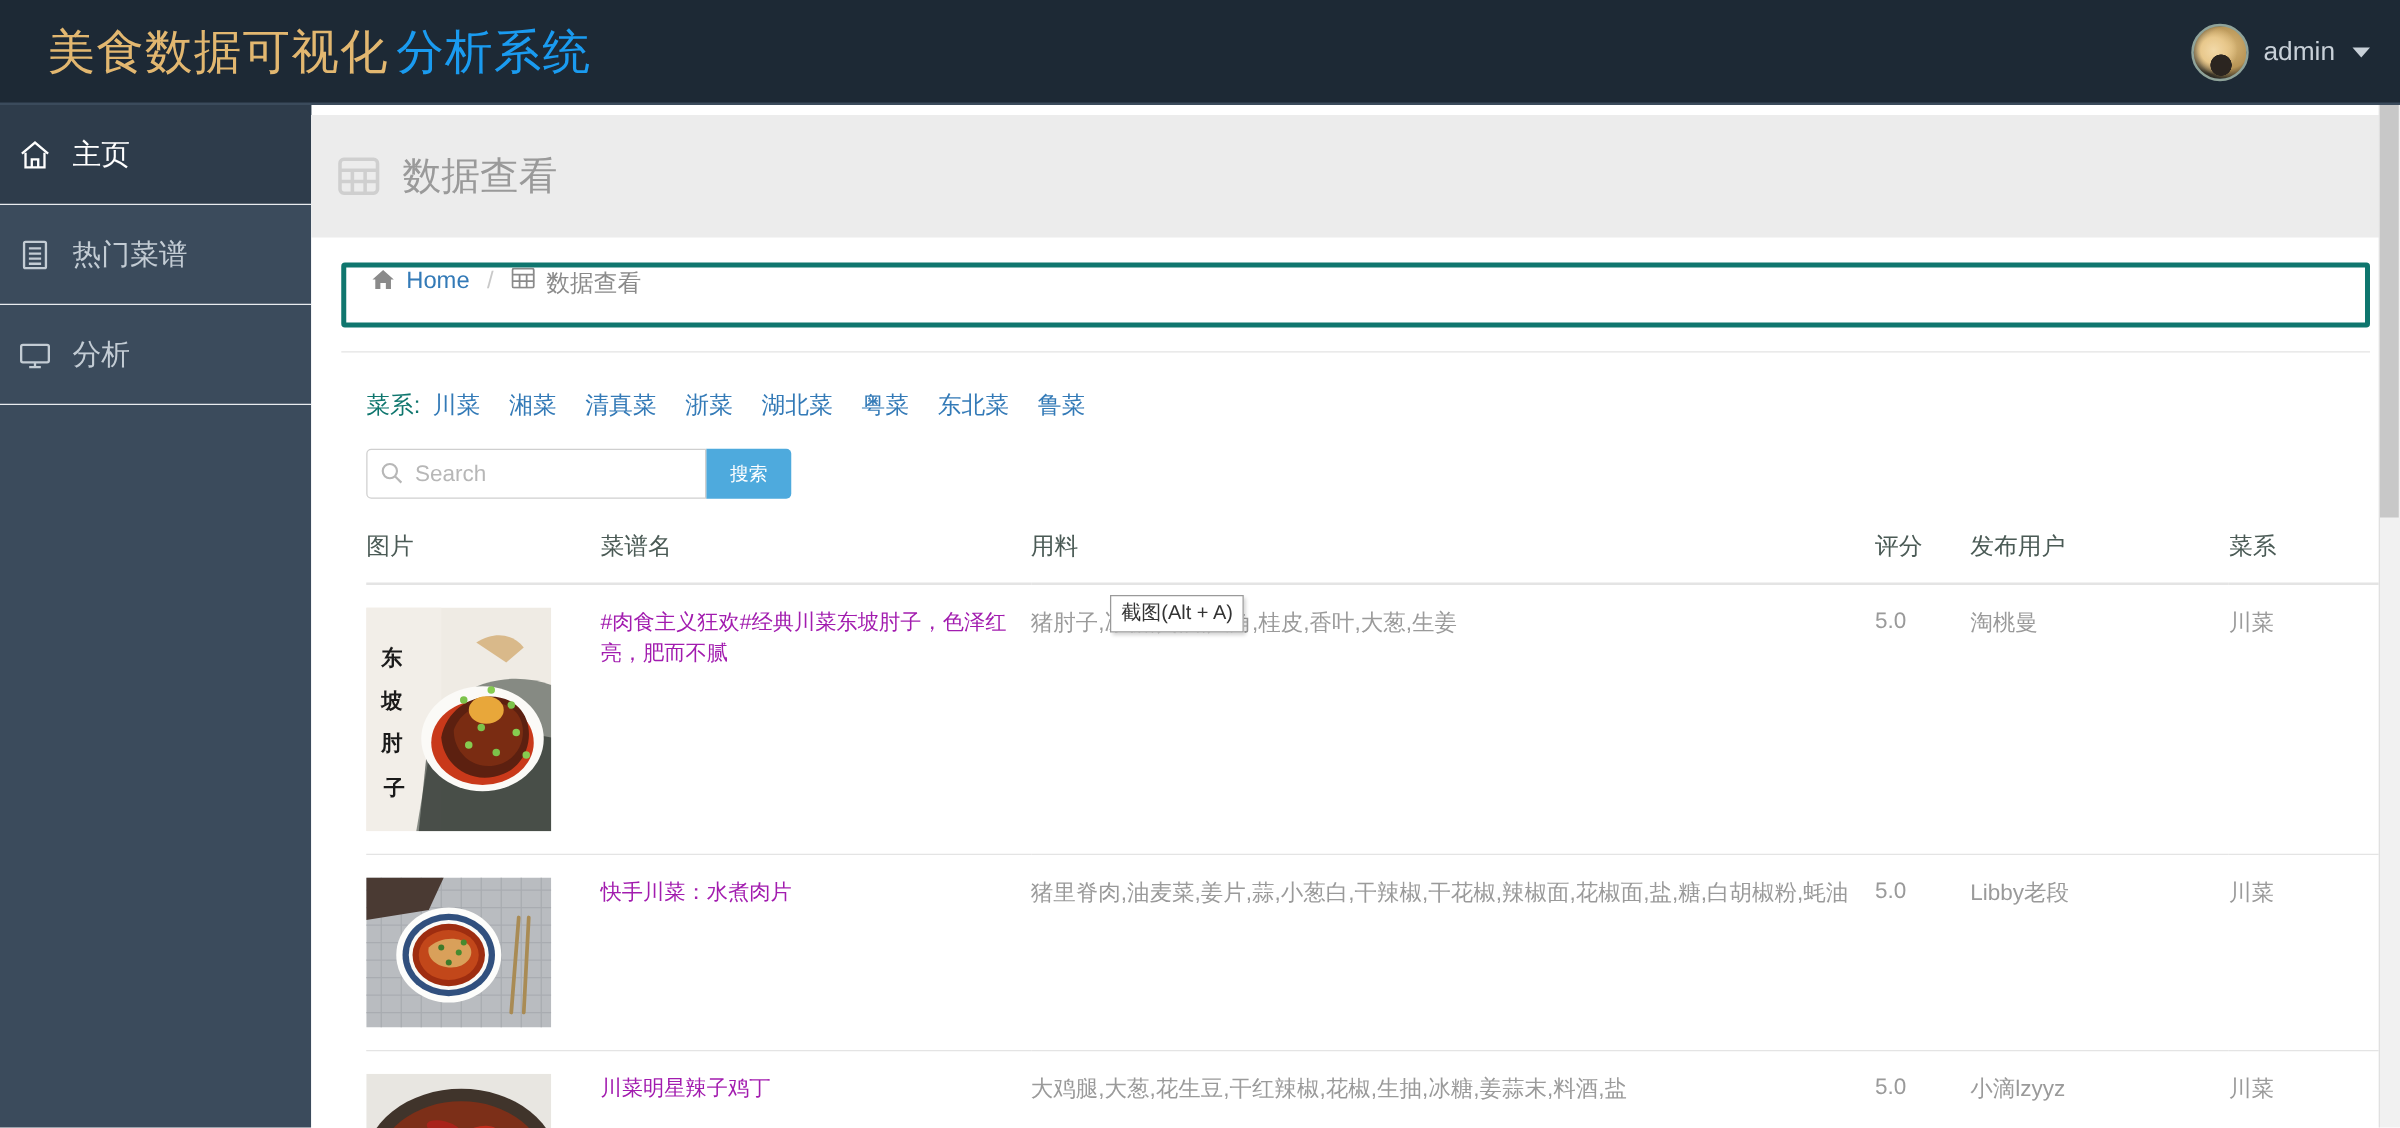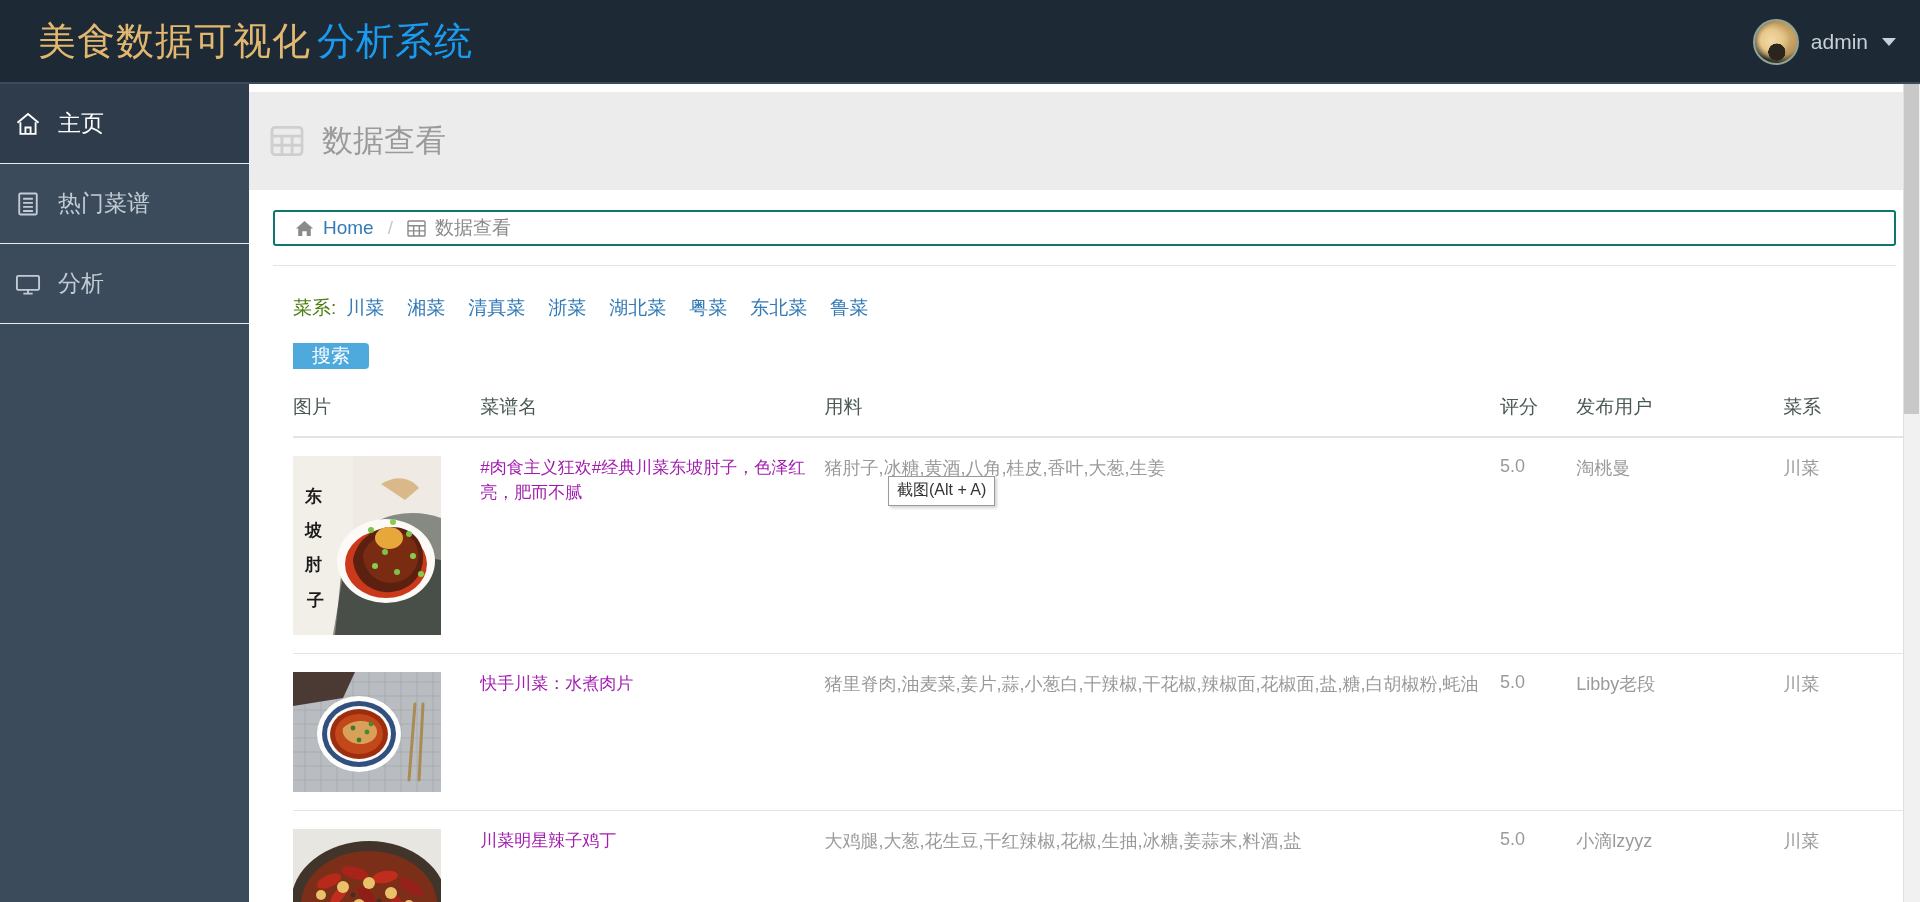--- a/index.html
+++ b/index.html
@@ -81,25 +81,25 @@
     background: #ececec;
     display: flex; align-items: center;
     padding-left: 21px;
     gap: 18px;
   }
   .page-head-icon { width: 34px; height: 32px; flex: none; }
   .page-title { font-size: 31px; color: #9a9a9a; font-weight: normal; }
 
   .breadcrumb-wrap { padding: 20px 24px 0 24px; }
   .breadcrumb {
-    height: 36px;
-    border: 2px solid #0f766e;
+    height: 52px;
+    border: 4px solid #0f766e;
     border-radius: 3px;
     background: #ffffff;
-    display: flex; align-items: center;
+    display: flex; 
     padding-left: 20px;
     gap: 9px;
     font-size: 19px;
   }
   .bc-home-icon { width: 19px; height: 19px; display: block; }
   .bc-link { color: #337ab7; cursor: pointer; }
   .bc-sep { color: #c9c9c9; margin: 0 5px; }
   .bc-grid-icon { width: 19px; height: 17px; display: block; }
   .bc-current { color: #8a8a8a; }
 
@@ -109,21 +109,21 @@
     background: #ffffff;
     padding: 29px 0 0 20px;
   }
 
   .cuisine-row {
     display: flex; align-items: baseline;
     font-size: 19px;
     gap: 10px;
     margin-bottom: 22px;
   }
-  .cuisine-label { color: #4d7c0f; }
+  .cuisine-label { color: #0f766e; }
   .cuisine-link {
     color: #337ab7; cursor: pointer; margin-right: 13px;
     text-decoration: none;
   }
 
   .search-row { display: flex; align-items: stretch; margin-bottom: 21px; }
   .search-box {
     position: relative;
     width: 272px; height: 40px;
   }
@@ -140,21 +140,21 @@
   .search-box input::placeholder { color: #b7b7b7; }
   .search-mag {
     position: absolute; left: 11px; top: 10px;
     width: 19px; height: 19px; pointer-events: none;
   }
   .search-btn {
     background: #4eaadd;
     color: #ffffff;
     border: none;
     border-radius: 0 4px 4px 0;
-    font-size: 19px;
+    font-size: 15px;
     padding: 0 19px;
     cursor: pointer;
     font-family: "Liberation Sans", sans-serif;
   }
 
   
   table.data { width: 1610px; border-collapse: collapse; table-layout: fixed; }
   table.data th {
     text-align: left;
     font-size: 19px;
@@ -298,20 +298,29 @@
         <span class="cuisine-link">湘菜</span>
         <span class="cuisine-link">清真菜</span>
         <span class="cuisine-link">浙菜</span>
         <span class="cuisine-link">湖北菜</span>
         <span class="cuisine-link">粤菜</span>
         <span class="cuisine-link">东北菜</span>
         <span class="cuisine-link">鲁菜</span>
       </div>
 
       <div class="search-row">
+        <div class="search-box">
+          <span class="search-mag">
+            <svg viewBox="0 0 20 20" width="19" height="19" fill="none" stroke="#b7b7b7" stroke-width="1.8">
+              <circle cx="8.3" cy="8.3" r="6"></circle>
+              <path d="M12.8 12.8 L18 18"></path>
+            </svg>
+          </span>
+          <input type="text" placeholder="Search" style="">
+        </div>
         <button class="search-btn">搜索</button>
       </div>
 
       <table class="data">
         <colgroup>
           <col class="col-img">
             <col class="col-name">
             <col class="col-ing">
           <col class="col-score">
             <col class="col-user">

